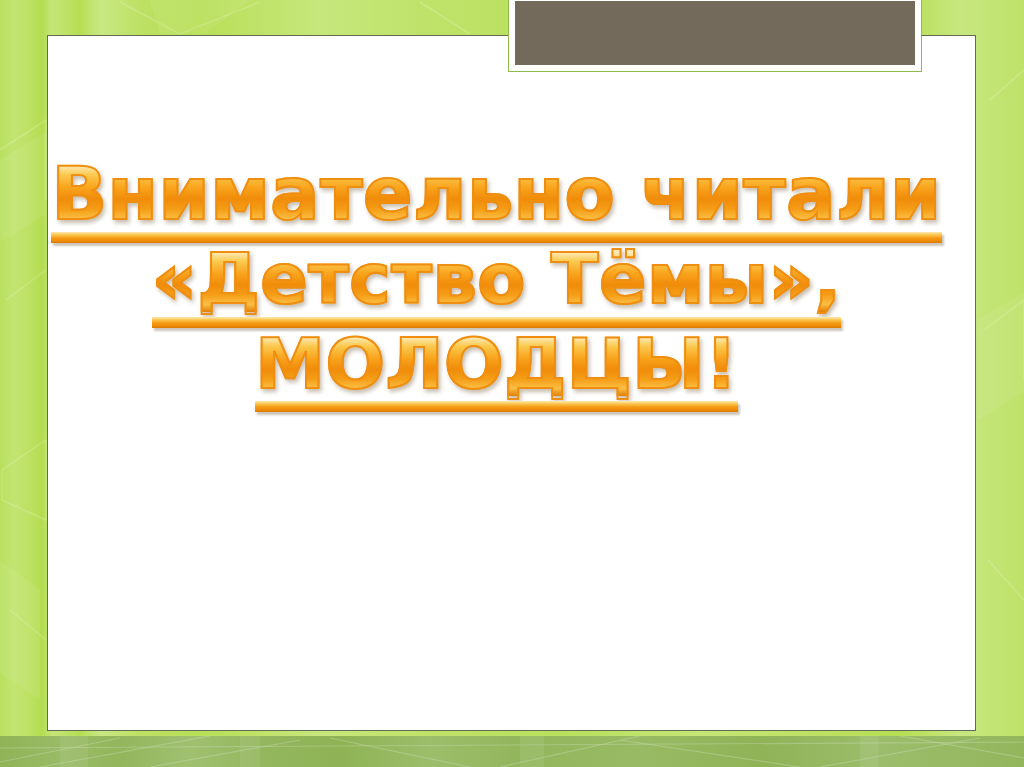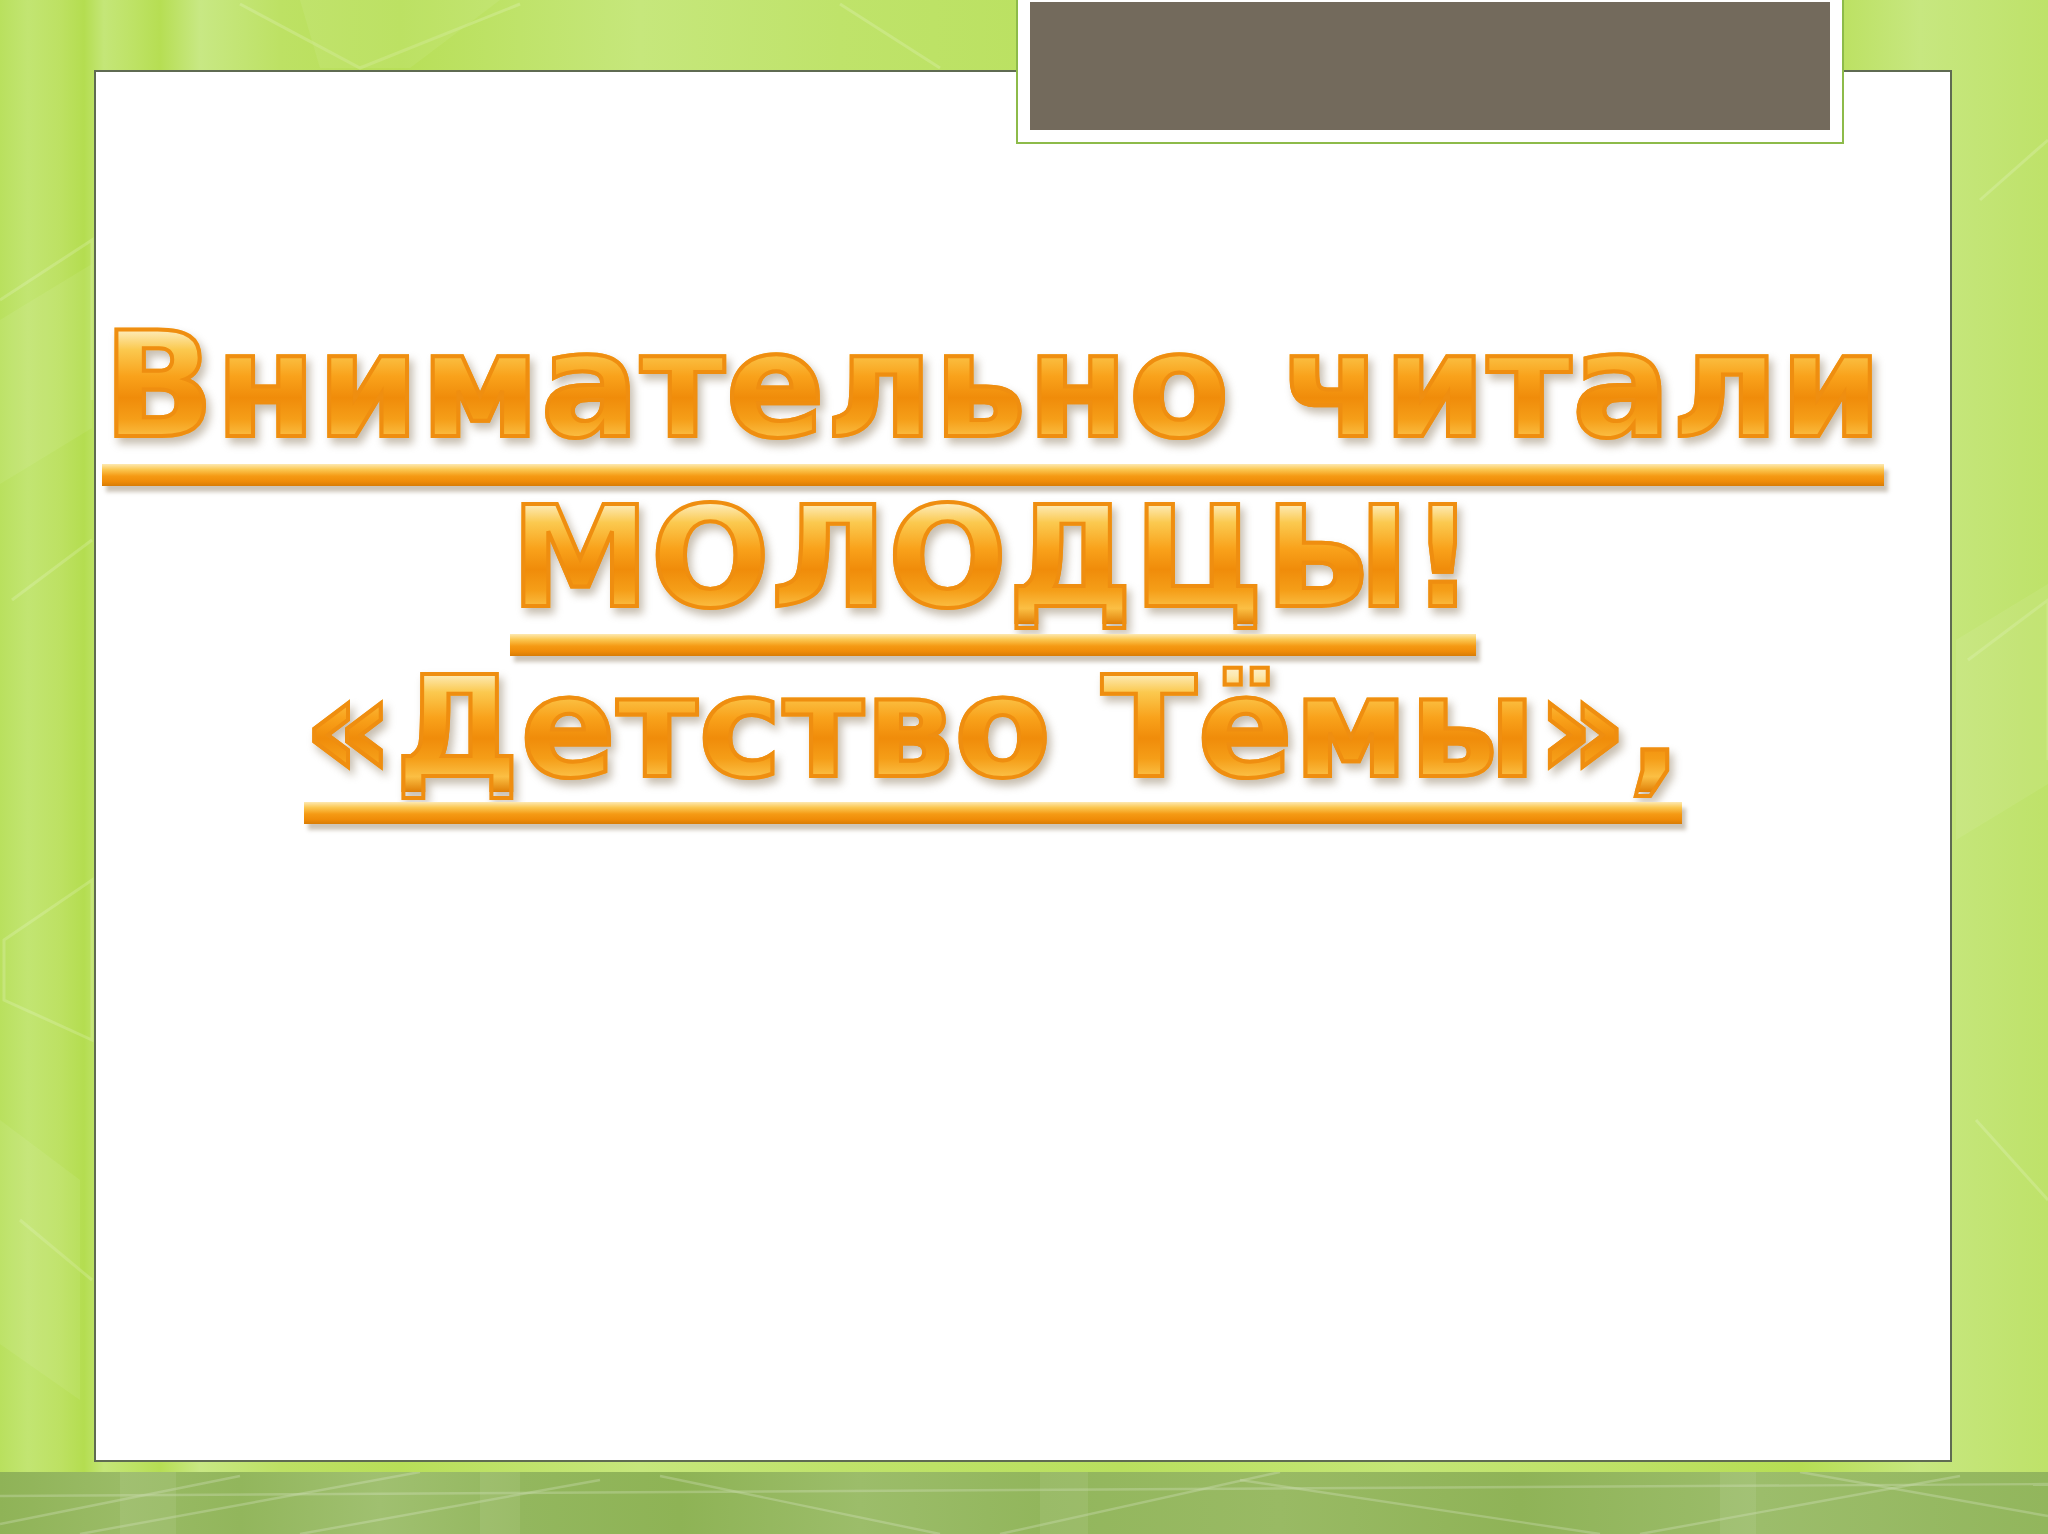--- a/index.html
+++ b/index.html
@@ -235,31 +235,31 @@
   <div class="title-block">
 
     <div class="wa-line wa-l1">
       <span class="wa-inner">
         <span class="wa-shadow">Внимательно читали</span>
         <span class="wa-text">Внимательно читали</span>
         <span class="wa-underline"></span>
       </span>
     </div>
 
+    <div class="wa-line wa-l2">
+      <span class="wa-inner">
+        <span class="wa-shadow">«Детство Тёмы»,</span>
+        <span class="wa-text">«Детство Тёмы»,</span>
+        <span class="wa-underline"></span>
+      </span>
+    </div>
+
     <div class="wa-line wa-l3">
       <span class="wa-inner">
         <span class="wa-shadow">МОЛОДЦЫ!</span>
         <span class="wa-text">МОЛОДЦЫ!</span>
         <span class="wa-underline"></span>
       </span>
     </div>
 
-    <div class="wa-line wa-l2">
-      <span class="wa-inner">
-        <span class="wa-shadow">«Детство Тёмы»,</span>
-        <span class="wa-text">«Детство Тёмы»,</span>
-        <span class="wa-underline"></span>
-      </span>
-    </div>
-
   </div>
 
 </div>
 
 </body></html>

